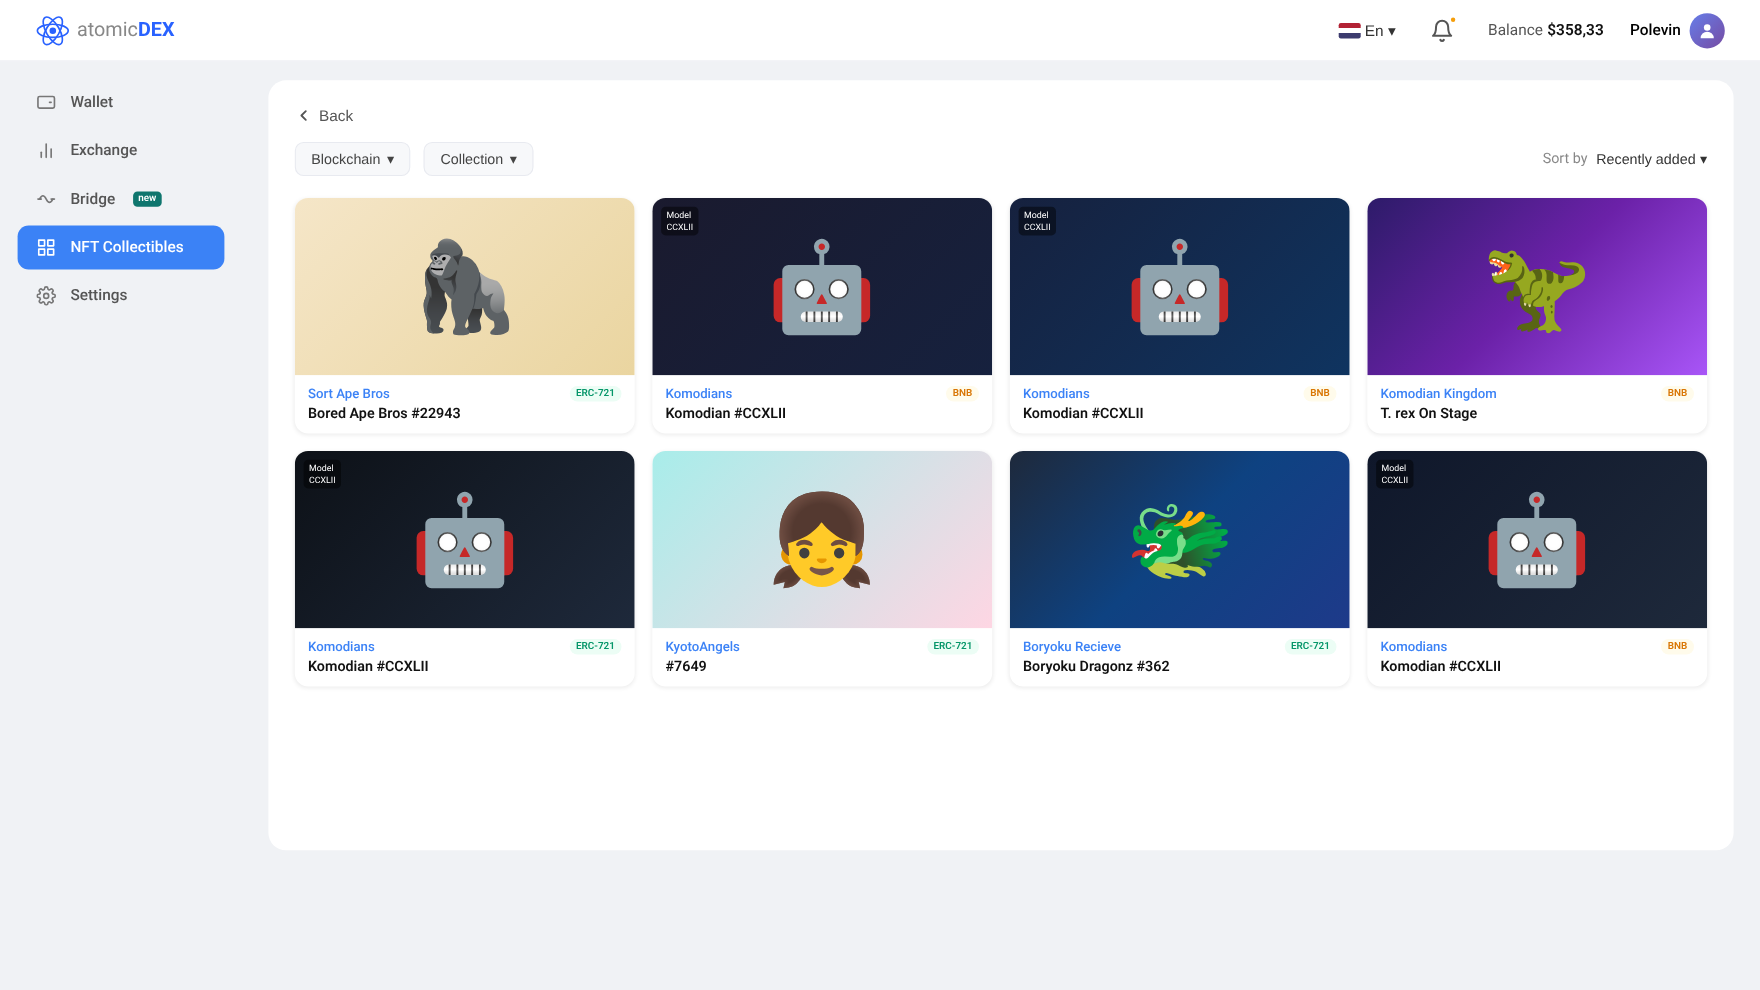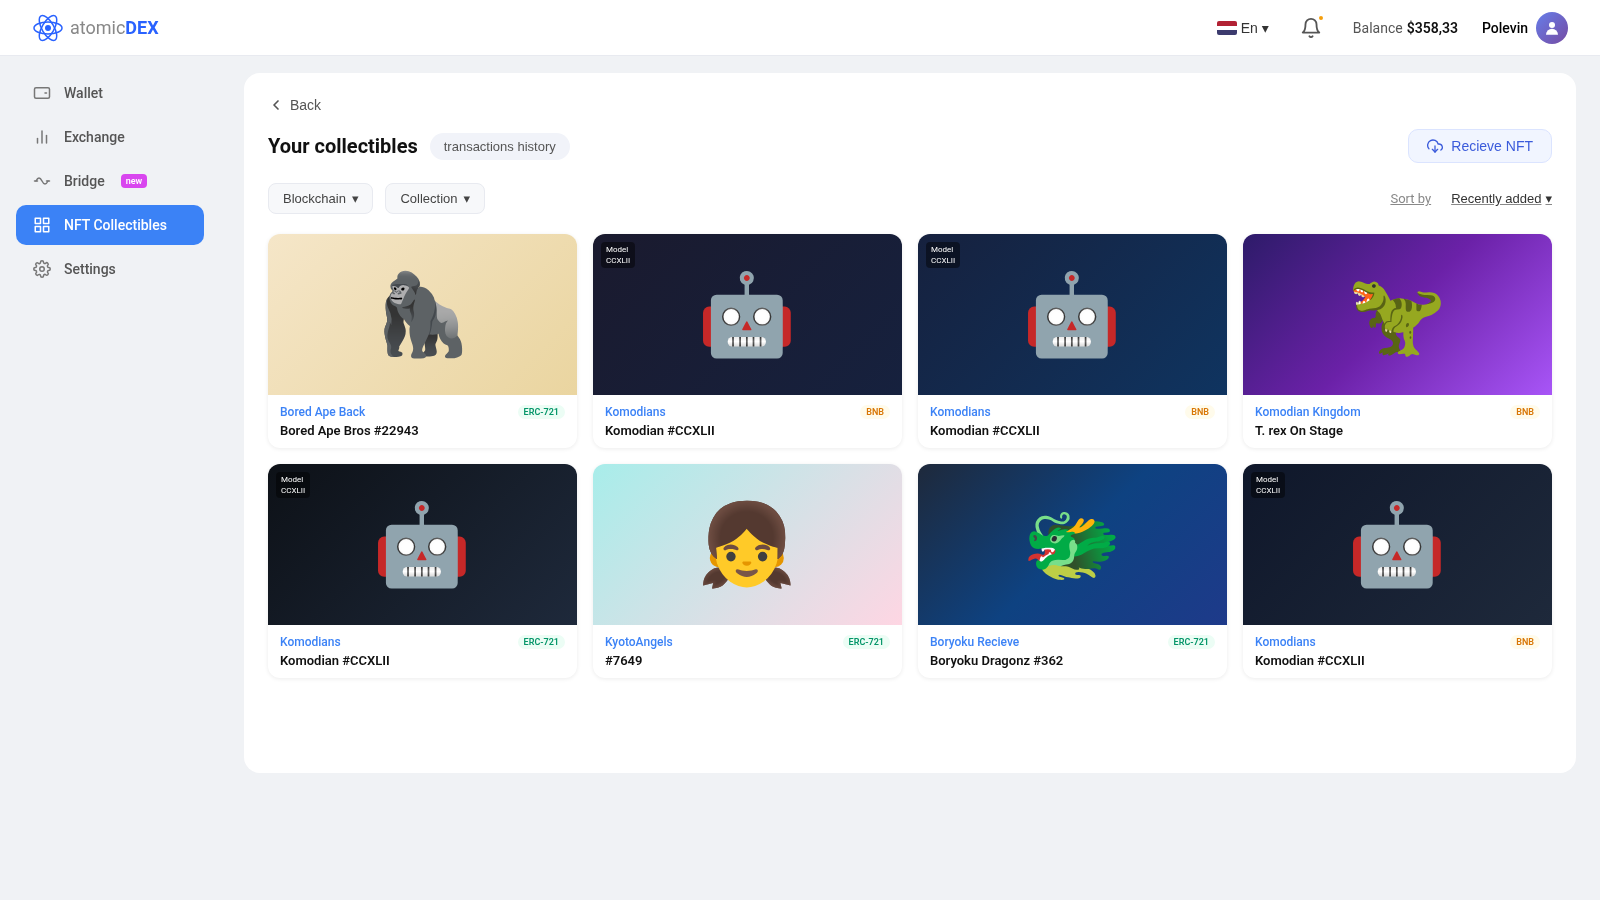--- a/index.html
+++ b/index.html
@@ -136,21 +136,21 @@
     }
     .sidebar-item.active .sidebar-icon { color: #fff; }
     .sidebar-icon {
       width: 20px; height: 20px;
       color: #777;
       display: flex;
       align-items: center;
       justify-content: center;
     }
     .badge-new {
-      background: #d946ef;
+      background: #0f766e;
       color: #fff;
       font-size: 9px;
       padding: 2px 5px;
       border-radius: 4px;
       margin-left: 4px;
       font-weight: 600;
     }
 
     
     .main-content {
@@ -238,24 +238,23 @@
       padding: 7px 14px;
       font-size: 13px;
       color: #444;
       cursor: pointer;
       display: flex;
       align-items: center;
       gap: 6px;
     }
     .sort-section {
       display: flex;
-      gap: 20px;
+      gap: 8px;
       font-size: 13px;
       color: #888;
-      text-decoration: underline;
     }
     .sort-btn {
       background: none;
       border: none;
       cursor: pointer;
       font-size: 13px;
       color: #333;
       display: flex;
       align-items: center;
       gap: 4px;
@@ -422,34 +421,20 @@
   <main class="main-content">
     <div class="content-card">
 
       <button class="back-btn">
         <svg width="16" height="16" viewBox="0 0 24 24" fill="none" stroke="currentColor" stroke-width="2.5" stroke-linecap="round" stroke-linejoin="round">
           <polyline points="15 18 9 12 15 6"></polyline>
         </svg>
         <span>Back</span>
       </button>
 
-      <div class="page-header">
-        <div class="page-header-left">
-          <h1 class="page-title">Your collectibles</h1>
-          <button class="transactions-btn">transactions history</button>
-        </div>
-        <button class="receive-btn">
-          <svg width="16" height="16" viewBox="0 0 24 24" fill="none" stroke="currentColor" stroke-width="2" stroke-linecap="round" stroke-linejoin="round">
-            <polyline points="8 17 12 21 16 17"></polyline>
-              <line x1="12" y1="12" x2="12" y2="21"></line>
-              <path d="M20.88 18.09A5 5 0 0 0 18 9h-1.26A8 8 0 1 0 3 16.29"></path>
-          </svg>
-          <span>Recieve NFT</span>
-        </button>
-      </div>
 
       <div class="filters-row">
         <div class="filters-left">
           <button class="filter-btn">
             <span>Blockchain</span>
             <span>▾</span>
           </button>
           <button class="filter-btn">
             <span>Collection</span>
             <span>▾</span>
@@ -465,21 +450,21 @@
       </div>
 
       <div class="nft-grid" id="nft-grid">
           <div class="nft-card">
       <div class="nft-image-wrap" style="background: linear-gradient(135deg, #f5e6c8 0%, #ead5a0 100%)">
 
         <div style="width:100%;height:100%;display:flex;align-items:center;justify-content:center;font-size:80px;">🦍</div>
       </div>
       <div class="nft-card-body">
         <div class="nft-collection-row">
-          <span class="nft-collection-name">Bored Ape Back</span>
+          <span class="nft-collection-name">Sort Ape Bros</span>
           <span class="nft-token-badge badge-erc">ERC-721</span>
         </div>
         <div class="nft-name">Bored Ape Bros #22943</div>
       </div>
     </div>
           <div class="nft-card">
       <div class="nft-image-wrap" style="background: linear-gradient(135deg, #1a1a2e 0%, #16213e 100%)">
         <div class="nft-model-label" style="white-space:pre">Model
 CCXLII</div>
         <div style="width:100%;height:100%;display:flex;align-items:center;justify-content:center;font-size:80px;">🤖</div>

